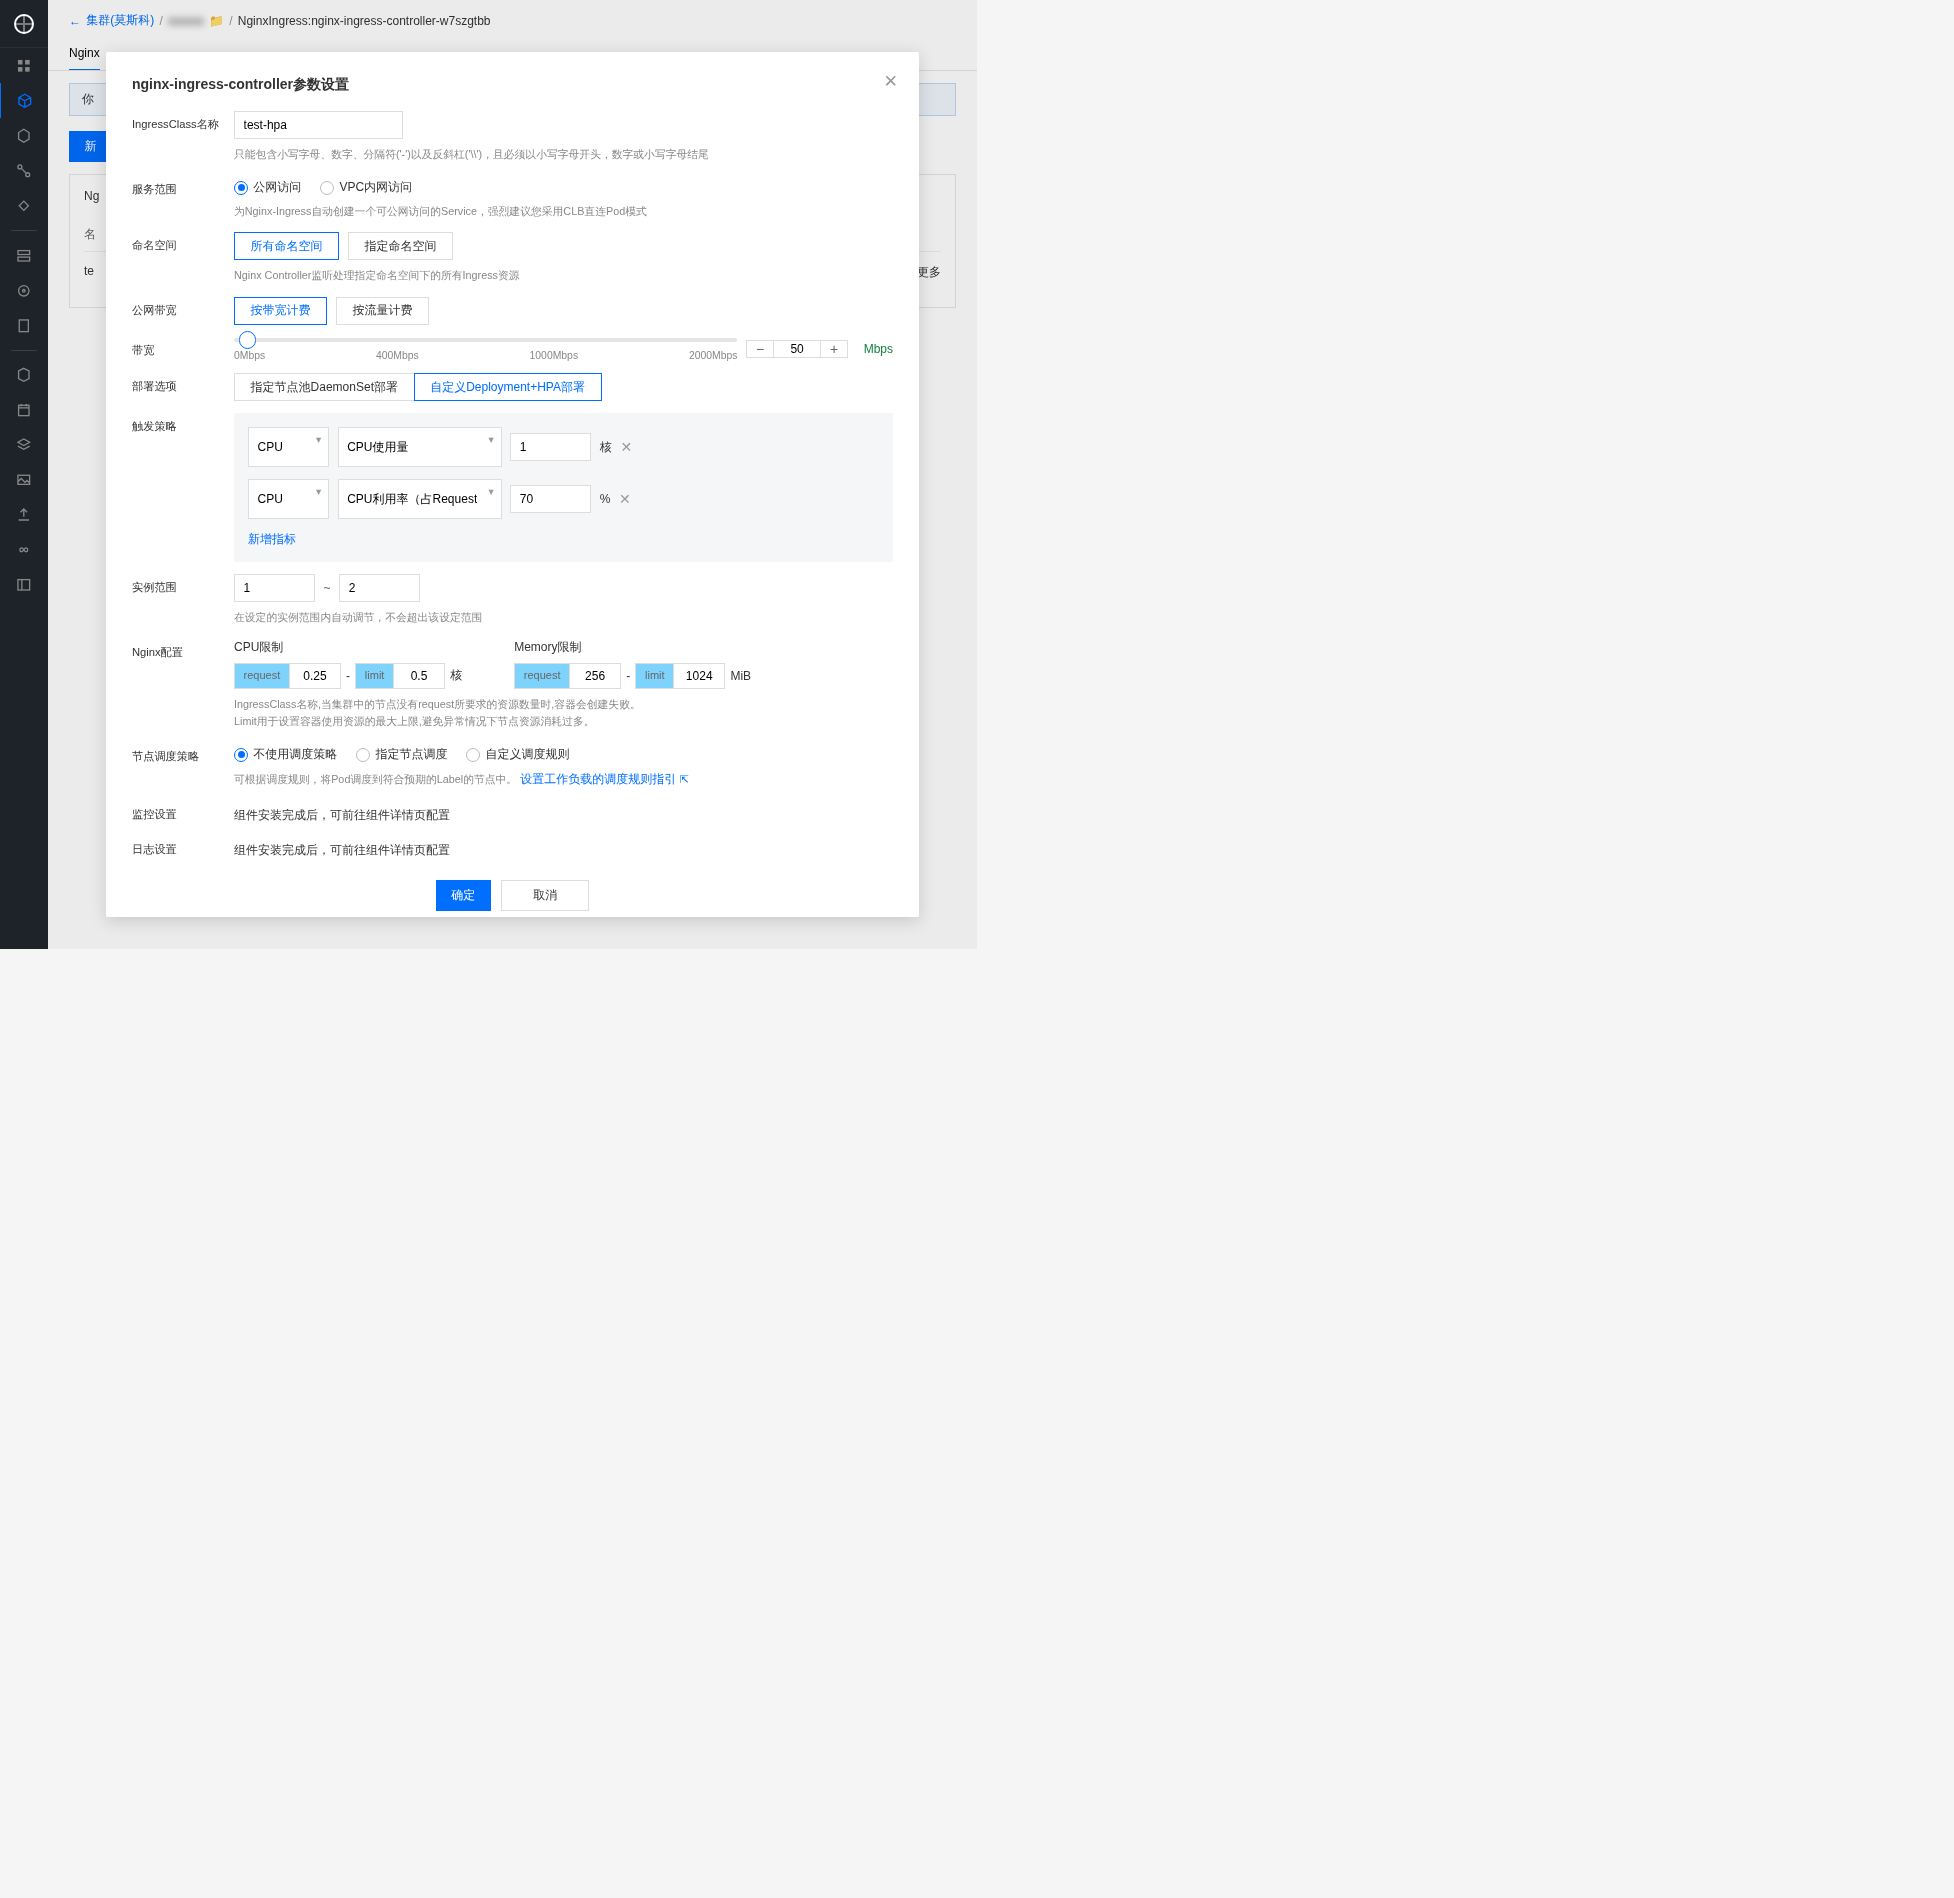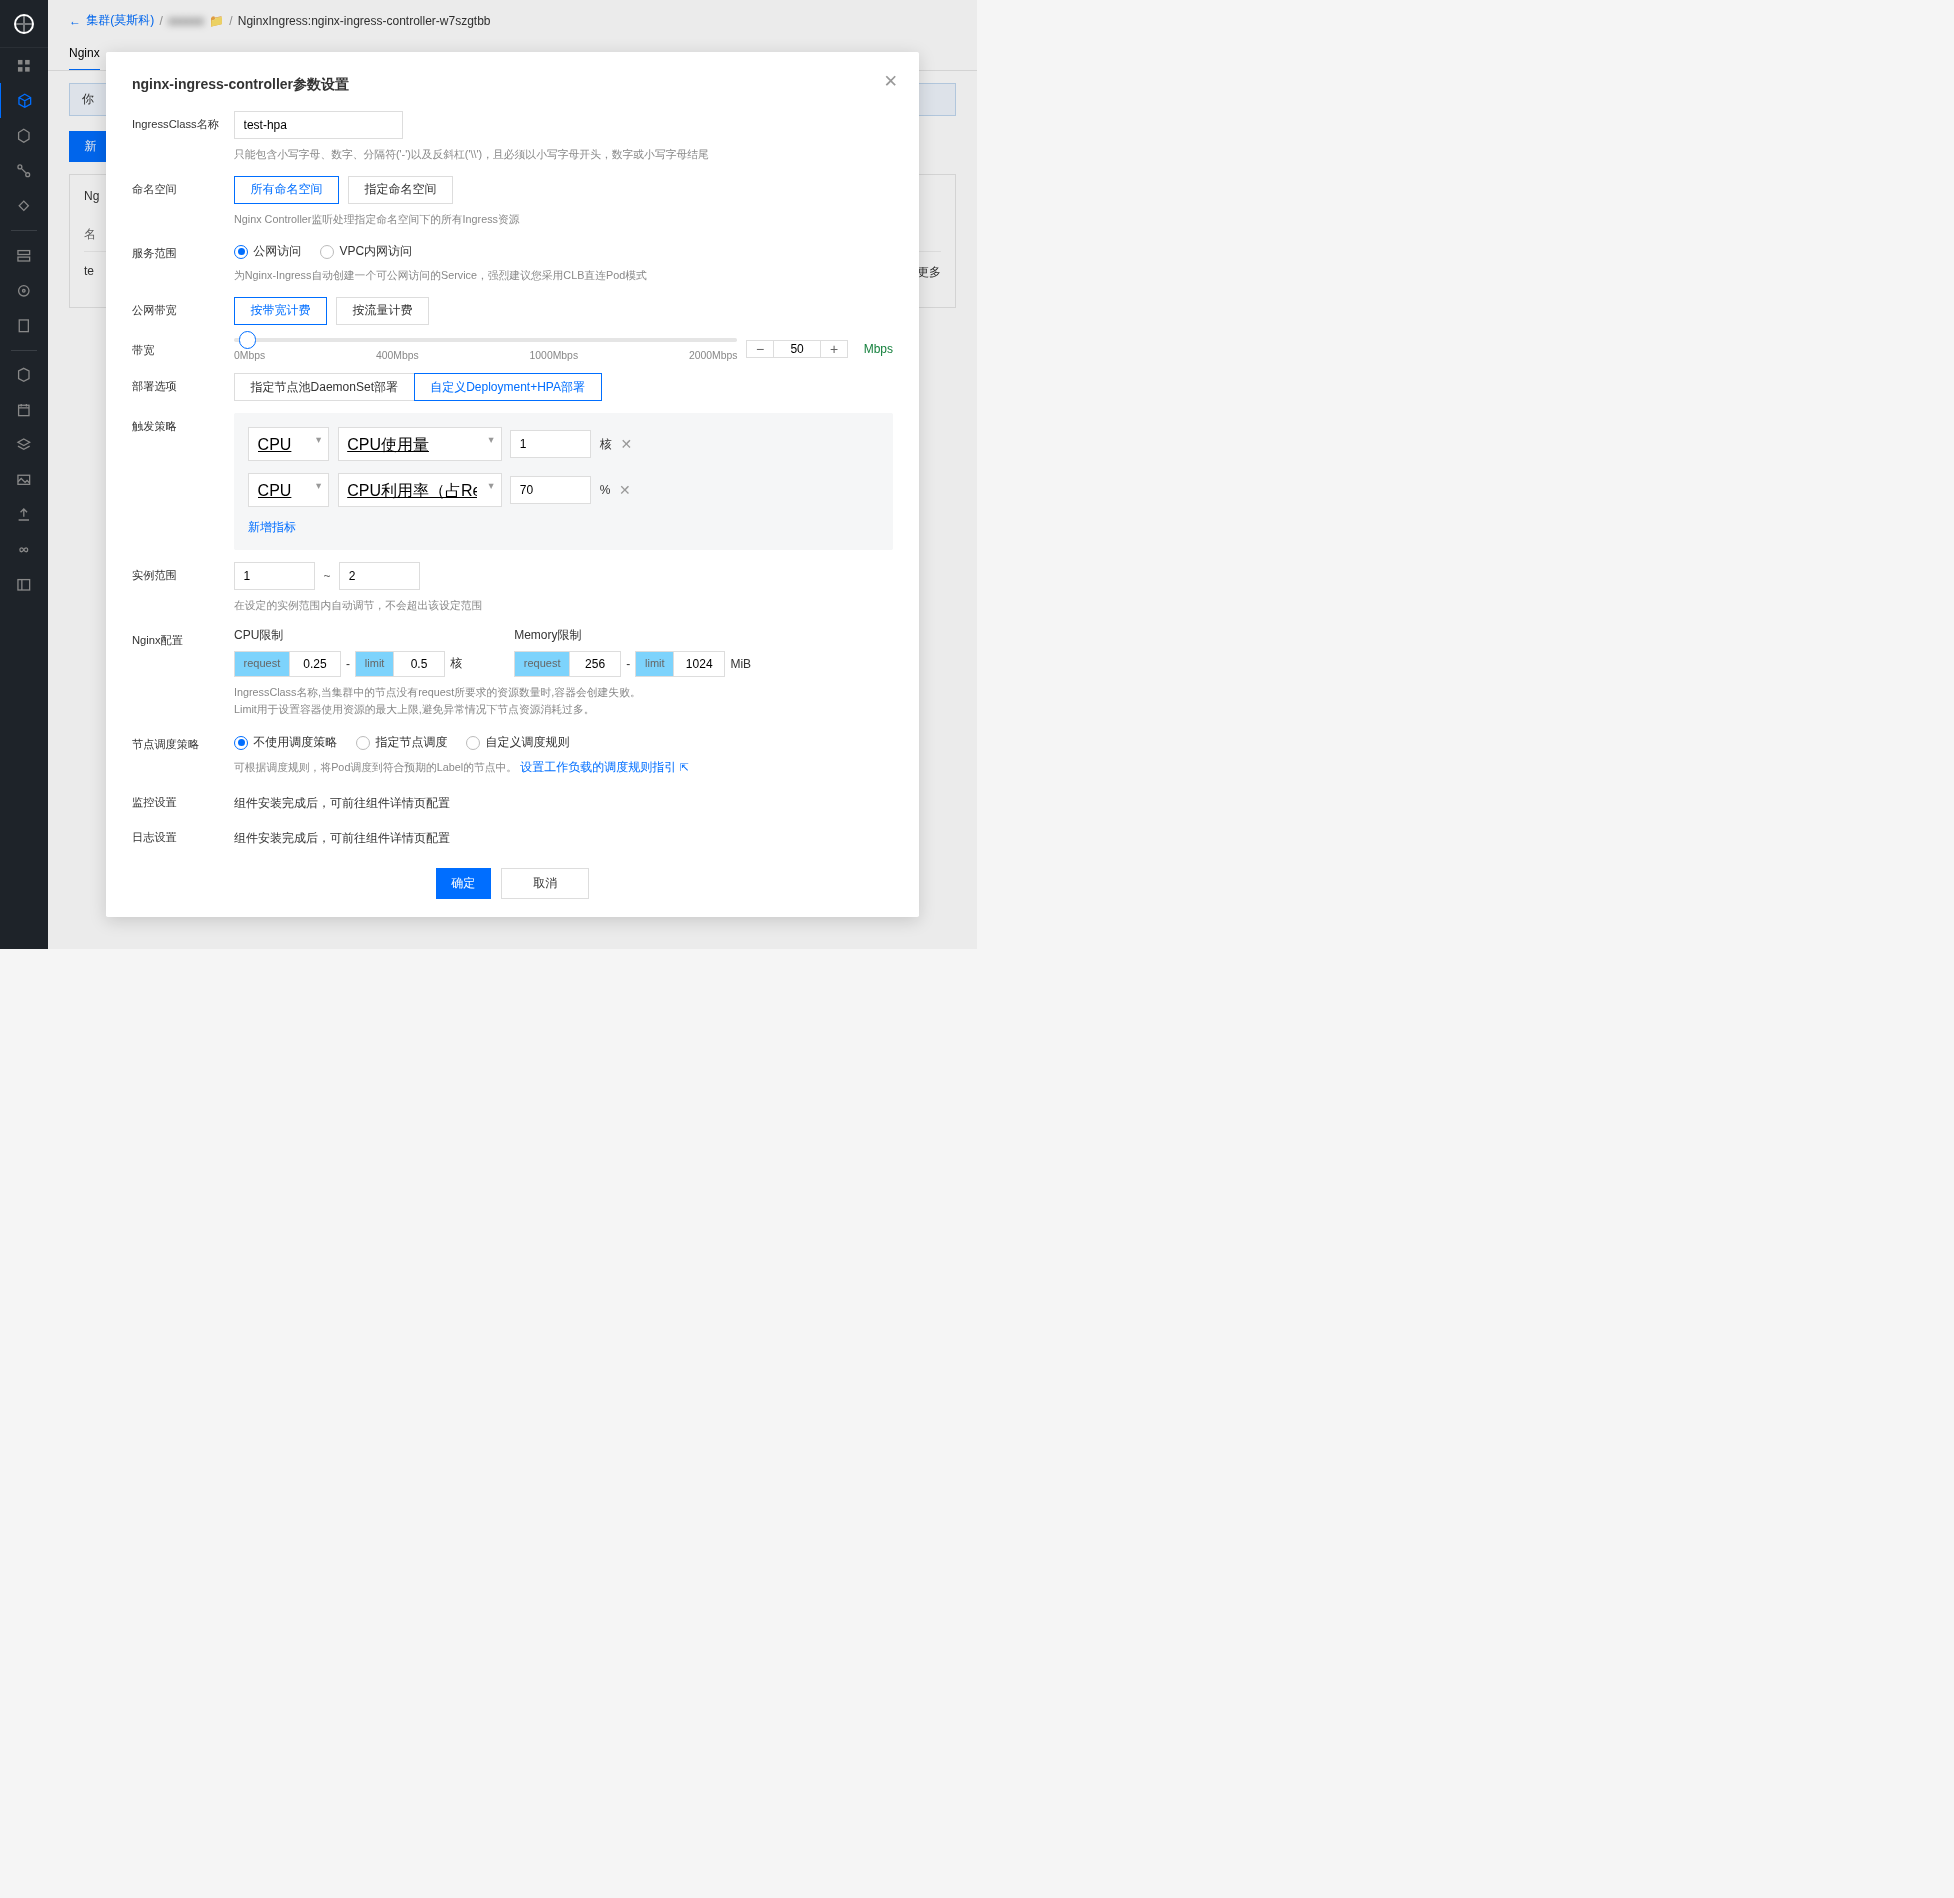--- a/index.html
+++ b/index.html
@@ -46,21 +46,21 @@
 .slider-wrap { display:flex; align-items:center; gap:8.6px;}
 .slider-track { flex:1; height:3.5px; background:#e5e5e5; border-radius:1.7px; position:relative; margin-top:1.7px;}
 .slider-thumb { width:17.3px;height:17.3px; border:1.7px solid #006eff; background:#fff; border-radius:50%; position:absolute; top:-7px; left:5.2px;}
 .slider-labels { display:flex; justify-content:space-between; color:#888; font-size:10.4px; margin-top:8.6px;align-items:center;}
 .stepper { display:flex; border:0.9px solid #ddd;}
 .stepper button { width:26px; border:none; background:#fff; cursor:pointer; font-size:14px; color:#666;}
 .stepper input { width:48px; border:none; border-left:0.9px solid #ddd; border-right:0.9px solid #ddd; text-align:center; font-size:12px;}
 .unit { margin-left:7px; color:#15803d;}
 .trigger-box { background:#f5f6f7; padding: 14px; border-radius:1.7px;}
 .trigger-row { display:flex; gap:8.6px; align-items:center; margin-bottom:12px;}
-.select { border:0.9px solid #ddd; padding:5.2px 24px 5.2px 8.6px; background:#fff; appearance:none; position:relative; height:34px;font-size:16px;text-decoration:underline;}
+.select { border:0.9px solid #ddd; padding:5.2px 24px 5.2px 8.6px; background:#fff; appearance:none; position:relative; height:40px;font-size:12px;}
 .select-wrap { position:relative; display:inline-block;}
 .select-wrap::after { content:"▾"; position:absolute; right:7.8px; top:6px; color:#999; pointer-events:none; font-size:10.4px;}
 .sm-input { border:0.9px solid #ddd; padding:5.2px 8.6px; width:81px; height:28px; font-size:12px;}
 .xicon { color:#999; cursor:pointer; font-size:14px;}
 .link { color:#006eff; cursor:pointer; font-size:12px;}
 .range-sep { margin: 0 8.6px; color:#666;}
 .nginx-cols { display:flex; gap: 52px;}
 .res-row { display:flex; align-items:center; gap:5.2px; margin-top:7px;}
 .res-box { display:flex; border:0.9px solid #ddd;}
 .res-box .lbl { padding:5.2px 8.6px; background:#7dd3fc; border-right:0.9px solid #ddd; color:#666;font-size:11px;}
@@ -200,44 +200,44 @@
 
         <div class="form-row">
           <div class="form-label">IngressClass名称</div>
           <div class="form-body">
             <input class="input" value="test-hpa" style="">
             <div class="hint">只能包含小写字母、数字、分隔符('-')以及反斜杠('\\')，且必须以小写字母开头，数字或小写字母结尾</div>
           </div>
         </div>
 
         <div class="form-row">
+          <div class="form-label">服务范围</div>
+          <div class="form-body">
+            <div class="radio-row">
+              <div class="radio-item">
+                  <span class="radio checked"></span>
+                  <span>公网访问</span>
+                </div>
+              <div class="radio-item">
+                  <span class="radio"></span>
+                  <span>VPC内网访问</span>
+                </div>
+            </div>
+            <div class="hint">为Nginx-Ingress自动创建一个可公网访问的Service，强烈建议您采用CLB直连Pod模式</div>
+          </div>
+        </div>
+
+        <div class="form-row">
           <div class="form-label">命名空间</div>
           <div class="form-body">
             <div class="seg">
               <div class="seg-btn active">所有命名空间</div>
               <div class="seg-btn">指定命名空间</div>
             </div>
             <div class="hint">Nginx Controller监听处理指定命名空间下的所有Ingress资源</div>
-          </div>
-        </div>
-
-        <div class="form-row">
-          <div class="form-label">服务范围</div>
-          <div class="form-body">
-            <div class="radio-row">
-              <div class="radio-item">
-                  <span class="radio checked"></span>
-                  <span>公网访问</span>
-                </div>
-              <div class="radio-item">
-                  <span class="radio"></span>
-                  <span>VPC内网访问</span>
-                </div>
-            </div>
-            <div class="hint">为Nginx-Ingress自动创建一个可公网访问的Service，强烈建议您采用CLB直连Pod模式</div>
           </div>
         </div>
 
         <div class="form-row">
           <div class="form-label">公网带宽</div>
           <div class="form-body">
             <div class="seg">
               <div class="seg-btn active">按带宽计费</div>
               <div class="seg-btn">按流量计费</div>
             </div>

